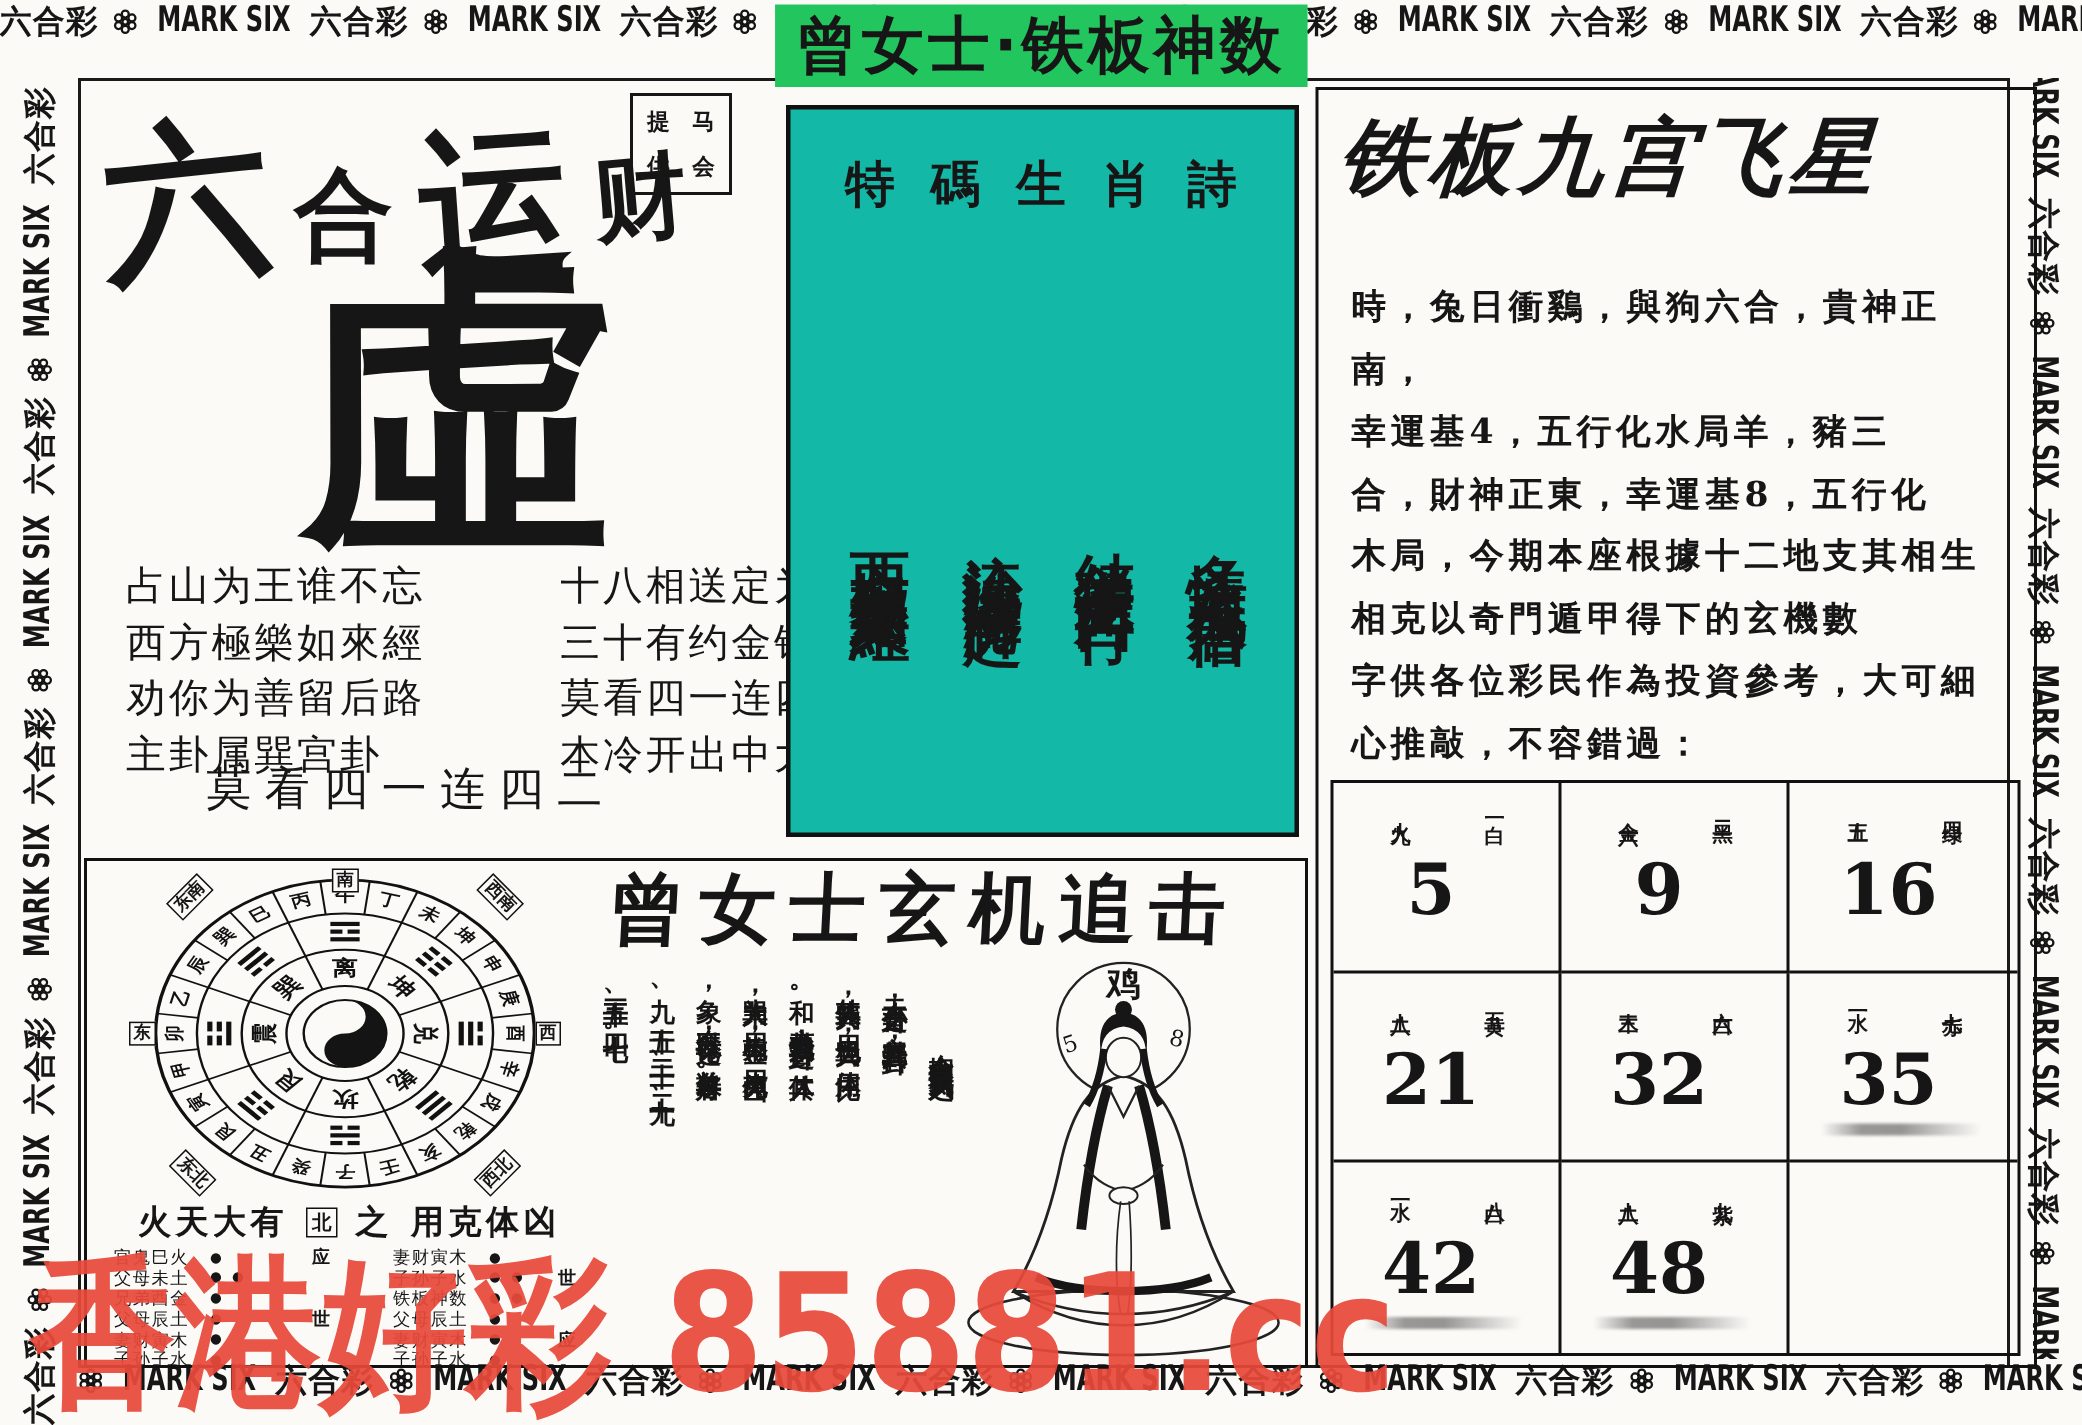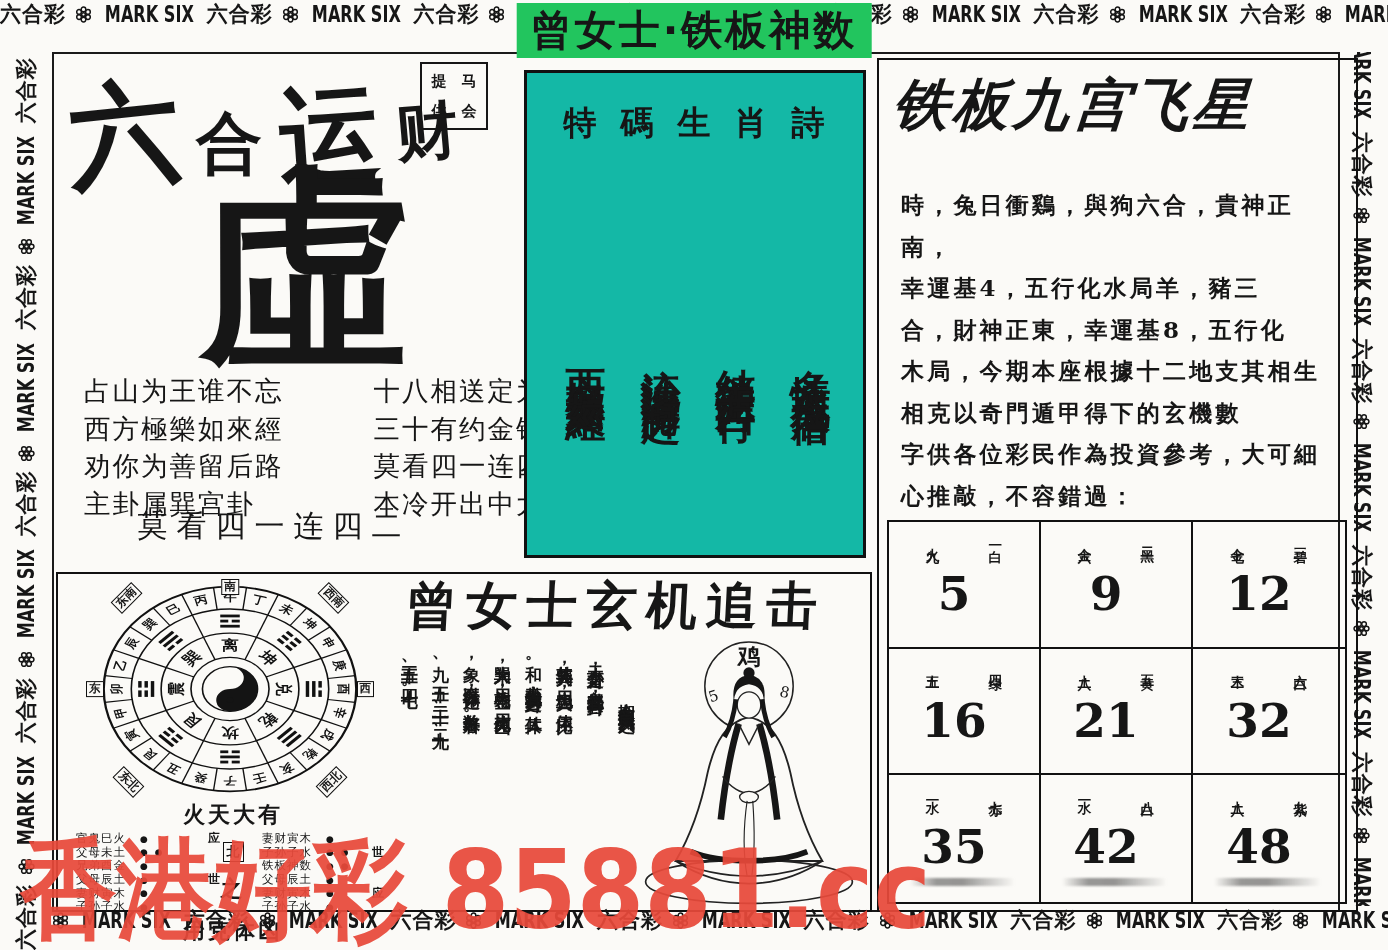--- a/index.html
+++ b/index.html
@@ -61,21 +61,21 @@
   .dir{position:absolute;border:1.5px solid #111;font-size:11.5px;font-weight:700;line-height:1.2;
        padding:0 2px;background:#fbfaf7;}
   .dir-top{left:50%;top:-3px;transform:translateX(-50%);}
   .dir-tl{left:14px;top:8px;transform:rotate(-45deg);}
   .dir-tr{right:14px;top:8px;transform:rotate(45deg);}
   .dir-l{left:-12px;top:50%;transform:translateY(-50%);}
   .dir-r{right:-12px;top:50%;transform:translateY(-50%);}
   .dir-bl{left:16px;bottom:6px;transform:rotate(45deg);}
   .dir-br{right:16px;bottom:6px;transform:rotate(-45deg);}
   #hex-header{position:absolute;left:8px;top:226px;width:334px;display:flex;justify-content:center;
-       align-items:center;gap:12px;font-size:22px;font-weight:700;letter-spacing:3px;flex-direction:column;}
+       align-items:center;gap:12px;font-size:22px;font-weight:700;letter-spacing:3px;}
   #hex-header .boxed{border:1.5px solid #111;font-size:13px;letter-spacing:0;padding:0 3px;font-weight:700;}
   #hex-table{position:absolute;left:18px;top:258px;width:330px;}
   .hx-group{position:absolute;top:0;}
   .hx-left{left:0;width:175px;} .hx-right{left:186px;width:150px;}
   .hx-row{display:flex;align-items:center;height:13.6px;}
   .hx-label{font-size:11.5px;font-weight:400;letter-spacing:1px;width:60px;}
   .hx-dots{font-size:9px;margin-left:4px;letter-spacing:2px;width:30px;}
   .hx-mark{font-size:12px;font-weight:700;}
   .hx-left .hx-mark{margin-left:38px;} .hx-right .hx-mark{margin-left:16px;}
   #mystery-title{position:absolute;left:348px;top:-2px;width:460px;font-size:51px;font-weight:900;
@@ -476,27 +476,20 @@
               <span class="vlab">一白</span>
             </div>
           <div class="num">5</div>
         </div>
         <div class="gcell">
           <div class="labels">
               <span class="vlab">金六</span>
               <span class="vlab">二黑</span>
             </div>
           <div class="num">9</div>
-        </div>
-        <div class="gcell">
-          <div class="labels">
-              <span class="vlab">金七</span>
-              <span class="vlab">三碧</span>
-            </div>
-          <div class="num">12</div>
         </div>
         <div class="gcell">
           <div class="labels">
               <span class="vlab">土五</span>
               <span class="vlab">四绿</span>
             </div>
           <div class="num">16</div>
         </div>
         <div class="gcell">
           <div class="labels">

